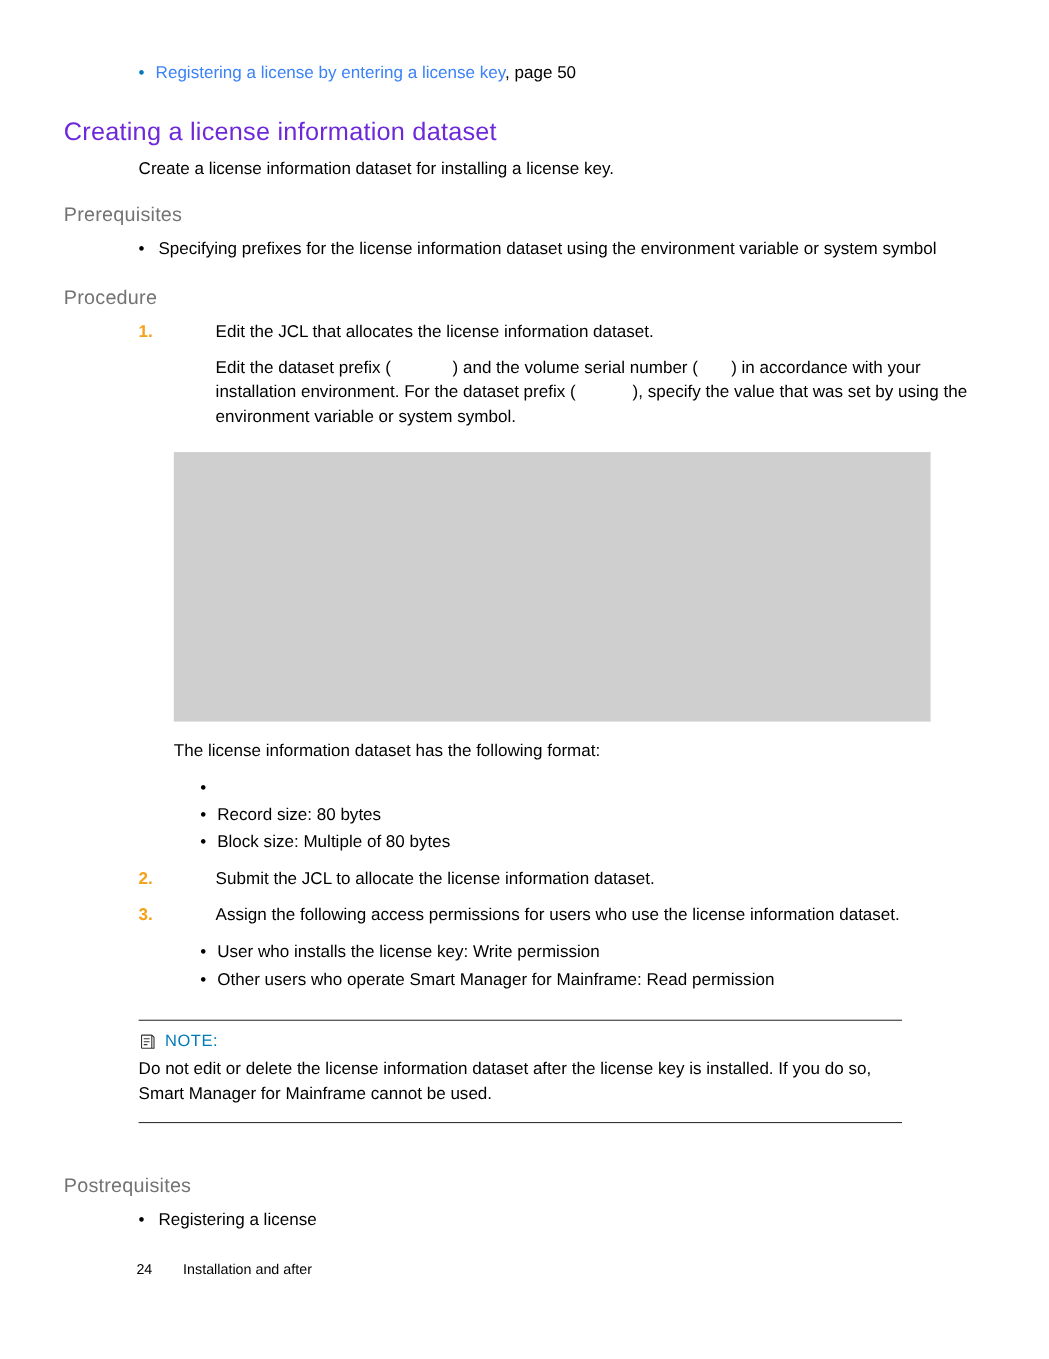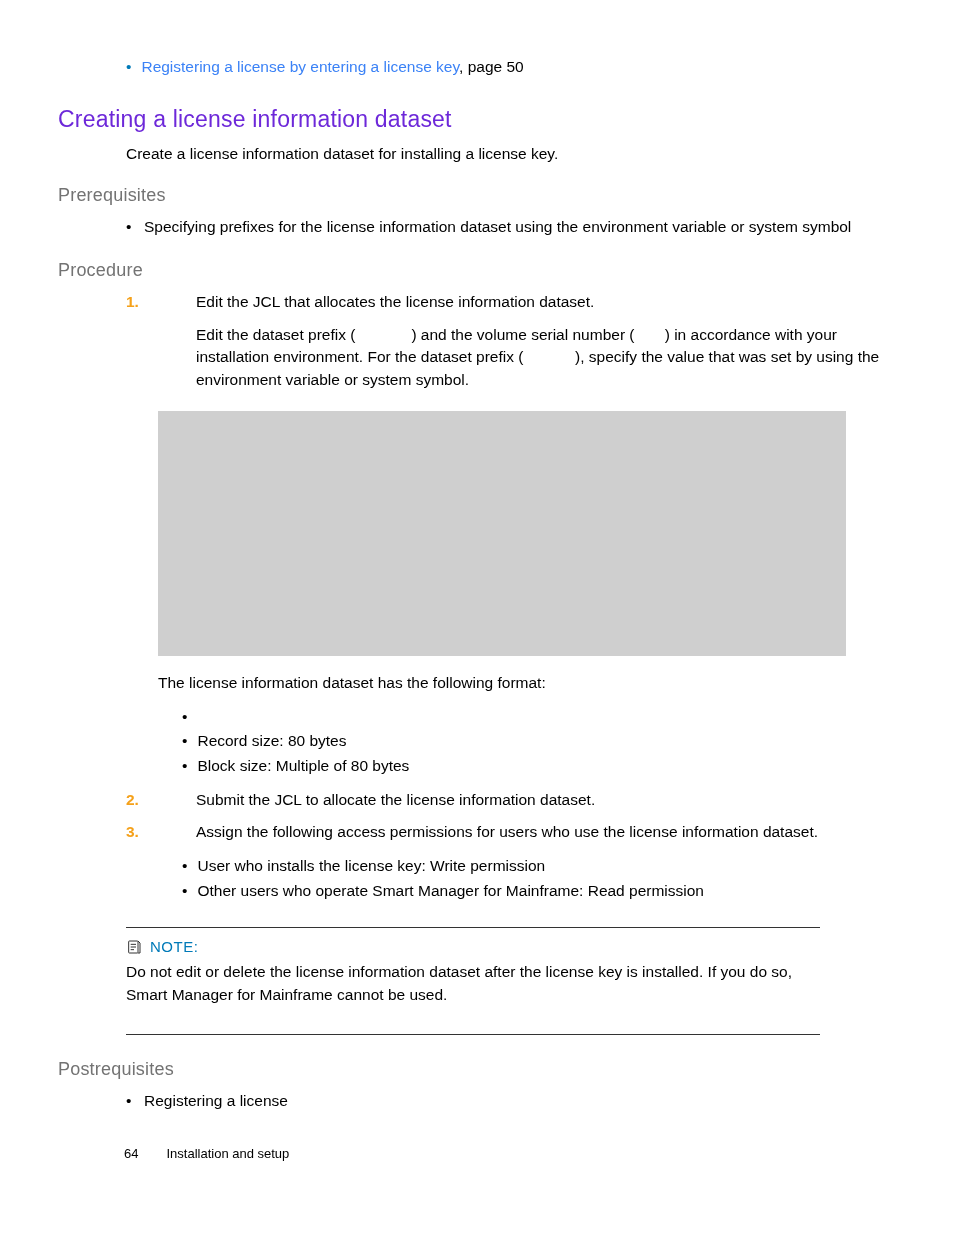--- a/index.html
+++ b/index.html
@@ -91,22 +91,22 @@
     font-size: 15.5px;
     line-height: 1.6;
   }
   .inner-bullet .dot { color: #000; }
   .perm-bullets { margin-left: 124px; margin-bottom: 24px; }
   .note-box {
     margin-left: 68px;
     margin-right: 76px;
     border-top: 1px solid #333;
     border-bottom: 1px solid #333;
-    padding: 10px 0 28px 0;
-    margin-bottom: 24px;
+    padding: 10px 0 14px 0;
+    margin-bottom: 47px;
   }
   .note-head {
     display: flex;
     align-items: center;
     gap: 8px;
     margin-bottom: 6px;
   }
   .note-label {
     color: #007ab8;
     font-size: 15px;
@@ -230,15 +230,15 @@
     <h2 class="subhead">Postrequisites</h2>
     <div class="sub-bullet">
       <span class="dot">•</span>
       <span>Registering a license</span>
     </div>
   </div>
 
 </div>
 
 <div class="footer">
-  <span class="pnum">64</span>
-  <span class="ftitle">Installation and setup</span>
+  <span class="pnum">24</span>
+  <span class="ftitle">Installation and after</span>
 </div>
 
 </body></html>

